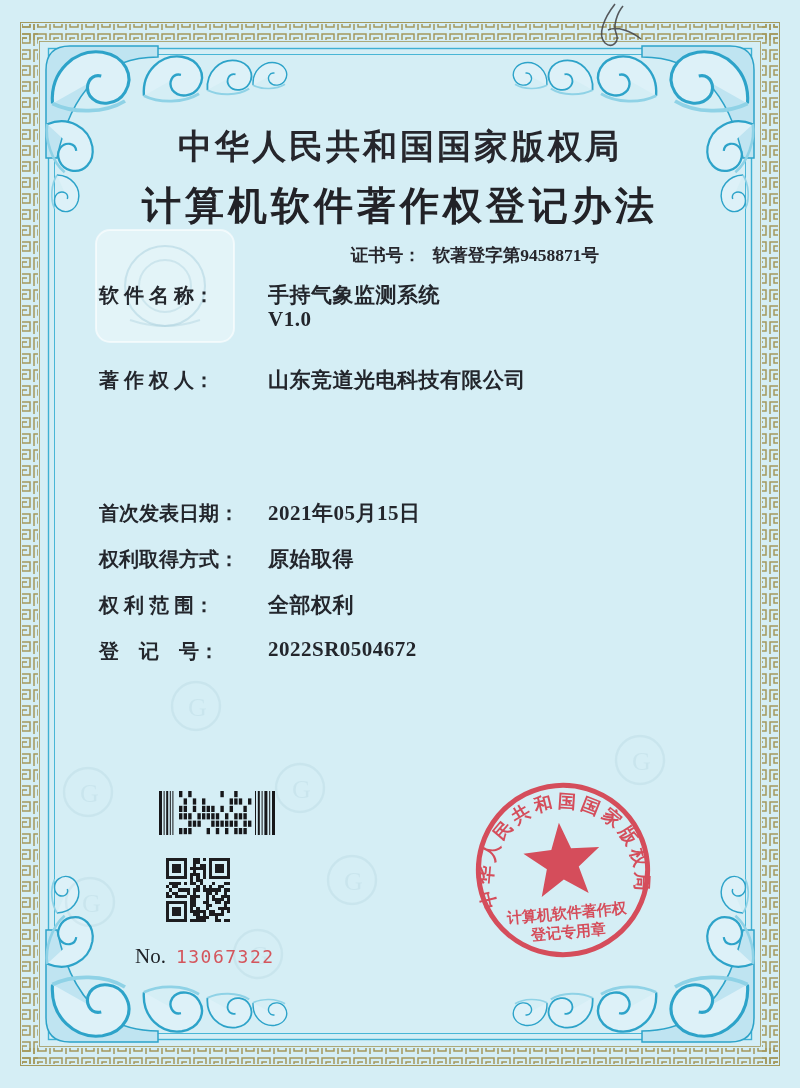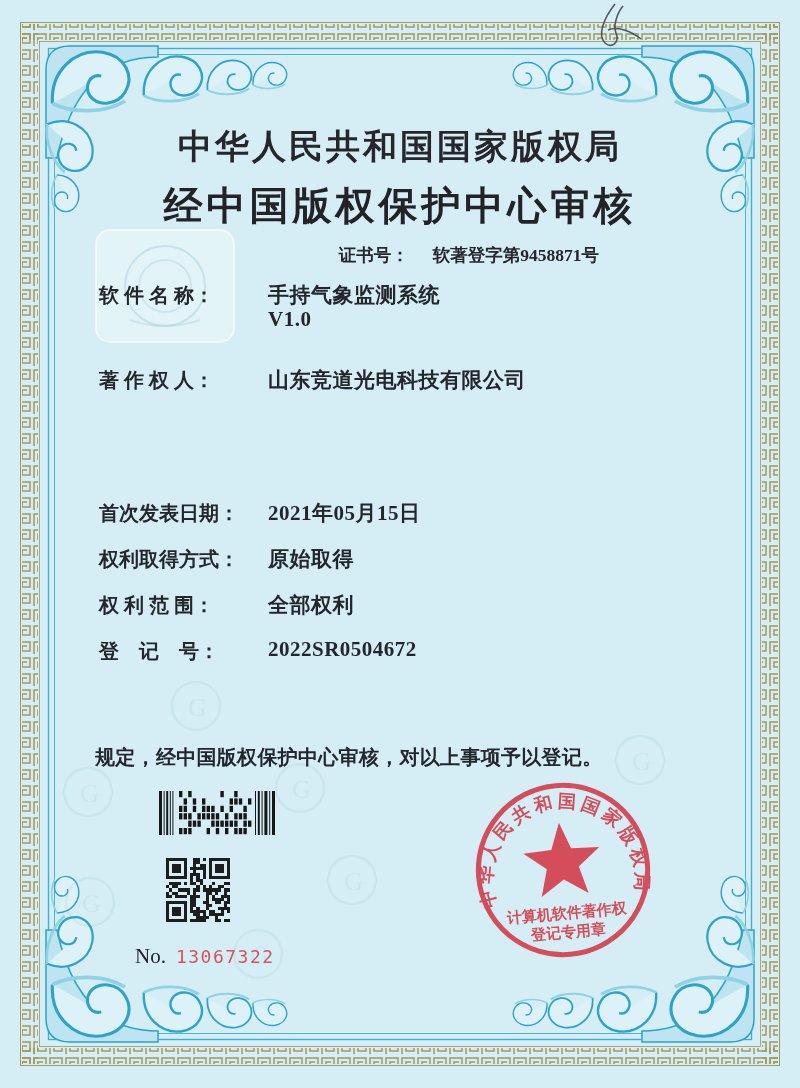--- a/index.html
+++ b/index.html
@@ -15,21 +15,21 @@
     font-size:34px;font-weight:bold;letter-spacing:3px;color:#26262c;
   }
   .cert-title{
     position:absolute;top:179px;left:0;width:800px;text-align:center;
     font-size:39px;font-weight:bold;letter-spacing:4px;color:#222227;
   }
   .cert-no{
     position:absolute;top:243px;right:72px;
     font-size:17.5px;font-weight:bold;white-space:nowrap;color:#26262c;
   }
-  .cert-no .cn-label{margin-right:24px;}
+  .cert-no .cn-label{margin-right:12px;}
   .row{position:absolute;left:99px;font-size:20px;font-weight:bold;white-space:nowrap;color:#23262c;}
   .row .val{position:absolute;left:169px;top:-1px;font-size:21px;letter-spacing:.5px;white-space:nowrap;}
   .row .ver{top:25px;}
   .stmt{position:absolute;font-size:20px;font-weight:bold;letter-spacing:.3px;white-space:nowrap;color:#23262c;}
   #stmt1{left:120px;top:698px;}
   #stmt2{left:95px;top:744px;}
   .barcode{position:absolute;left:159px;top:791px;width:118px;height:44px;}
   .qr{position:absolute;left:166px;top:858px;width:64px;height:64px;shape-rendering:crispEdges;}
   .serial{position:absolute;left:135px;top:944px;font-size:21px;white-space:nowrap;}
   .serial .no-label{font-weight:400;color:#1e2126;}
@@ -103,21 +103,21 @@
         <text x="632" y="770" font-size="26" stroke="none" fill="#5f93a6">G</text>
       <circle cx="196" cy="706" r="24"></circle>
         <text x="188" y="716" font-size="26" stroke="none" fill="#5f93a6">G</text>
     </g>
 
     <path d="M615,4 C604,18 597,35 605,43 C612,49 620,42 616,33 C613,26 617,13 623,6 M608,30 C617,26 631,31 641,39" fill="none" stroke="#3e3e42" stroke-width="1.6" opacity="0.85"></path>
   </svg>
 
   <div class="content">
     <div class="authority">中华人民共和国国家版权局</div>
-    <div class="cert-title">经中国版权保护中心审核</div>
+    <div class="cert-title">计算机软件著作权登记办法</div>
 
     <div class="cert-no">
       <span class="cn-label">证书号：</span><span>软著登字第9458871号</span>
     </div>
 
     <div class="row" style="top:282px">
       <span class="lbl">软 件 名 称：</span>
       <span class="val">手持气象监测系统</span>
       <span class="val ver">V1.0</span>
     </div>
@@ -135,21 +135,20 @@
     </div>
     <div class="row" style="top:592px">
       <span class="lbl">权 利 范 围：</span>
       <span class="val">全部权利</span>
     </div>
     <div class="row" style="top:638px">
       <span class="lbl">登　记　号：</span>
       <span class="val">2022SR0504672</span>
     </div>
 
-    <div id="stmt2" class="stmt">规定，经中国版权保护中心审核，对以上事项予以登记。</div>
 
     <svg id="barcode-svg" class="barcode" viewBox="0 0 118 44">
         <rect x="0" y="0" width="3" height="44" fill="#17171a"></rect>
         <rect x="4.6" y="0" width="1" height="44" fill="#17171a"></rect>
         <rect x="7.199999999999999" y="0" width="2" height="44" fill="#17171a"></rect>
         <rect x="10.799999999999999" y="0" width="1" height="44" fill="#17171a"></rect>
         <rect x="13.399999999999999" y="0" width="1" height="44" fill="#17171a"></rect>
         <rect x="20" y="0" width="3.4" height="6.2" fill="#17171a"></rect>
         <rect x="20" y="14.8" width="3.4" height="6.2" fill="#17171a"></rect>
         <rect x="20" y="22.200000000000003" width="3.4" height="6.2" fill="#17171a"></rect>

